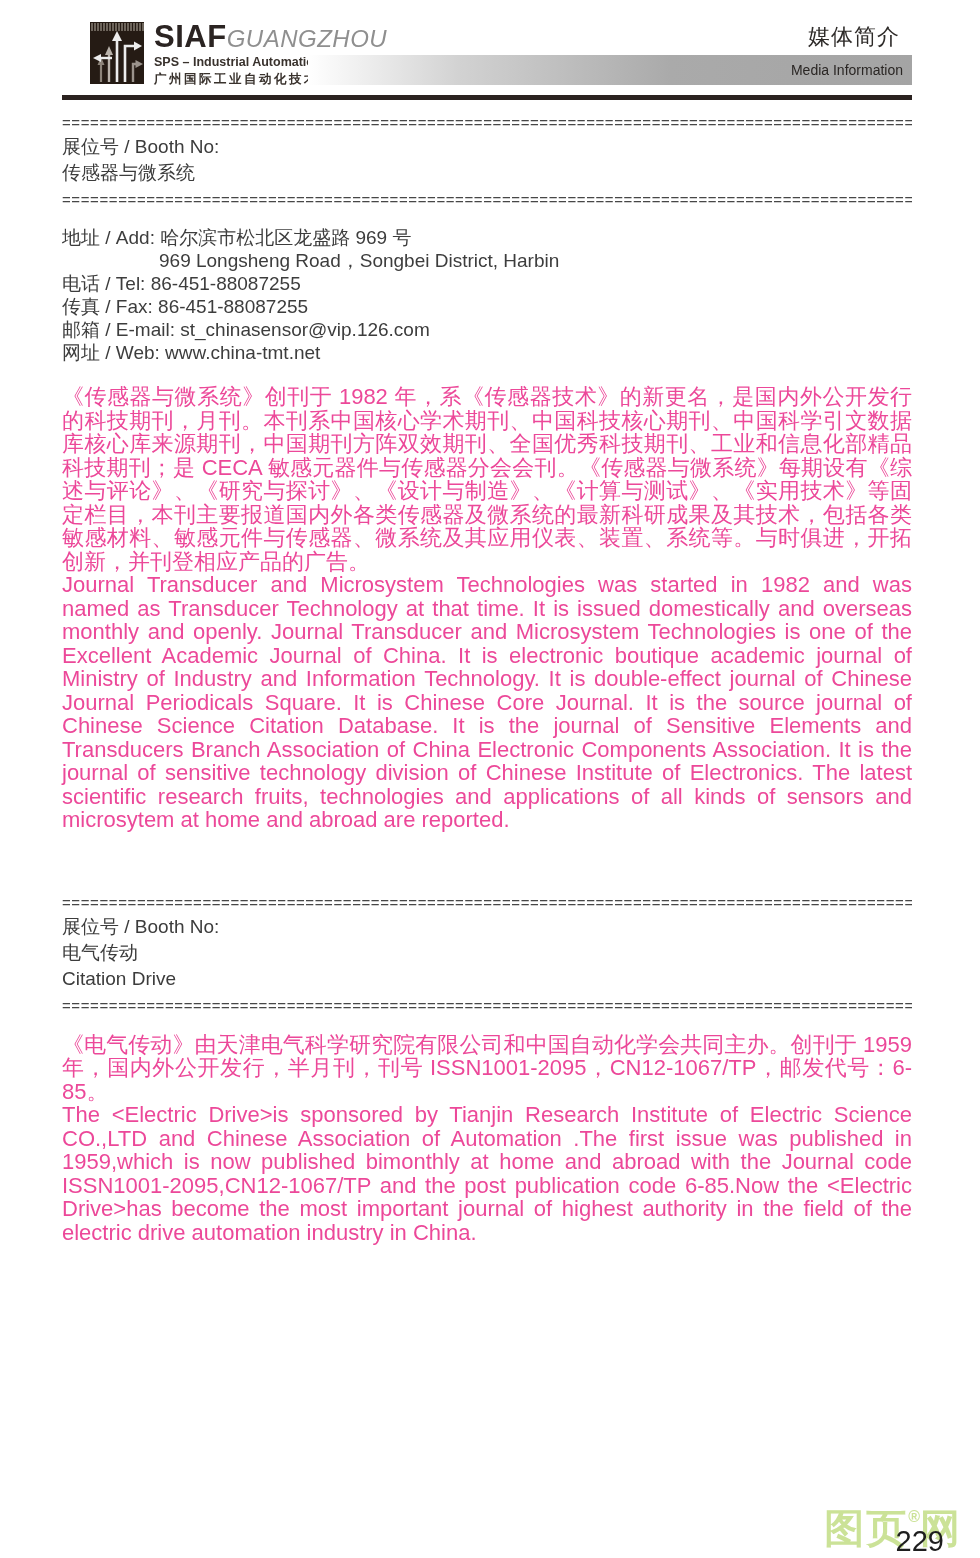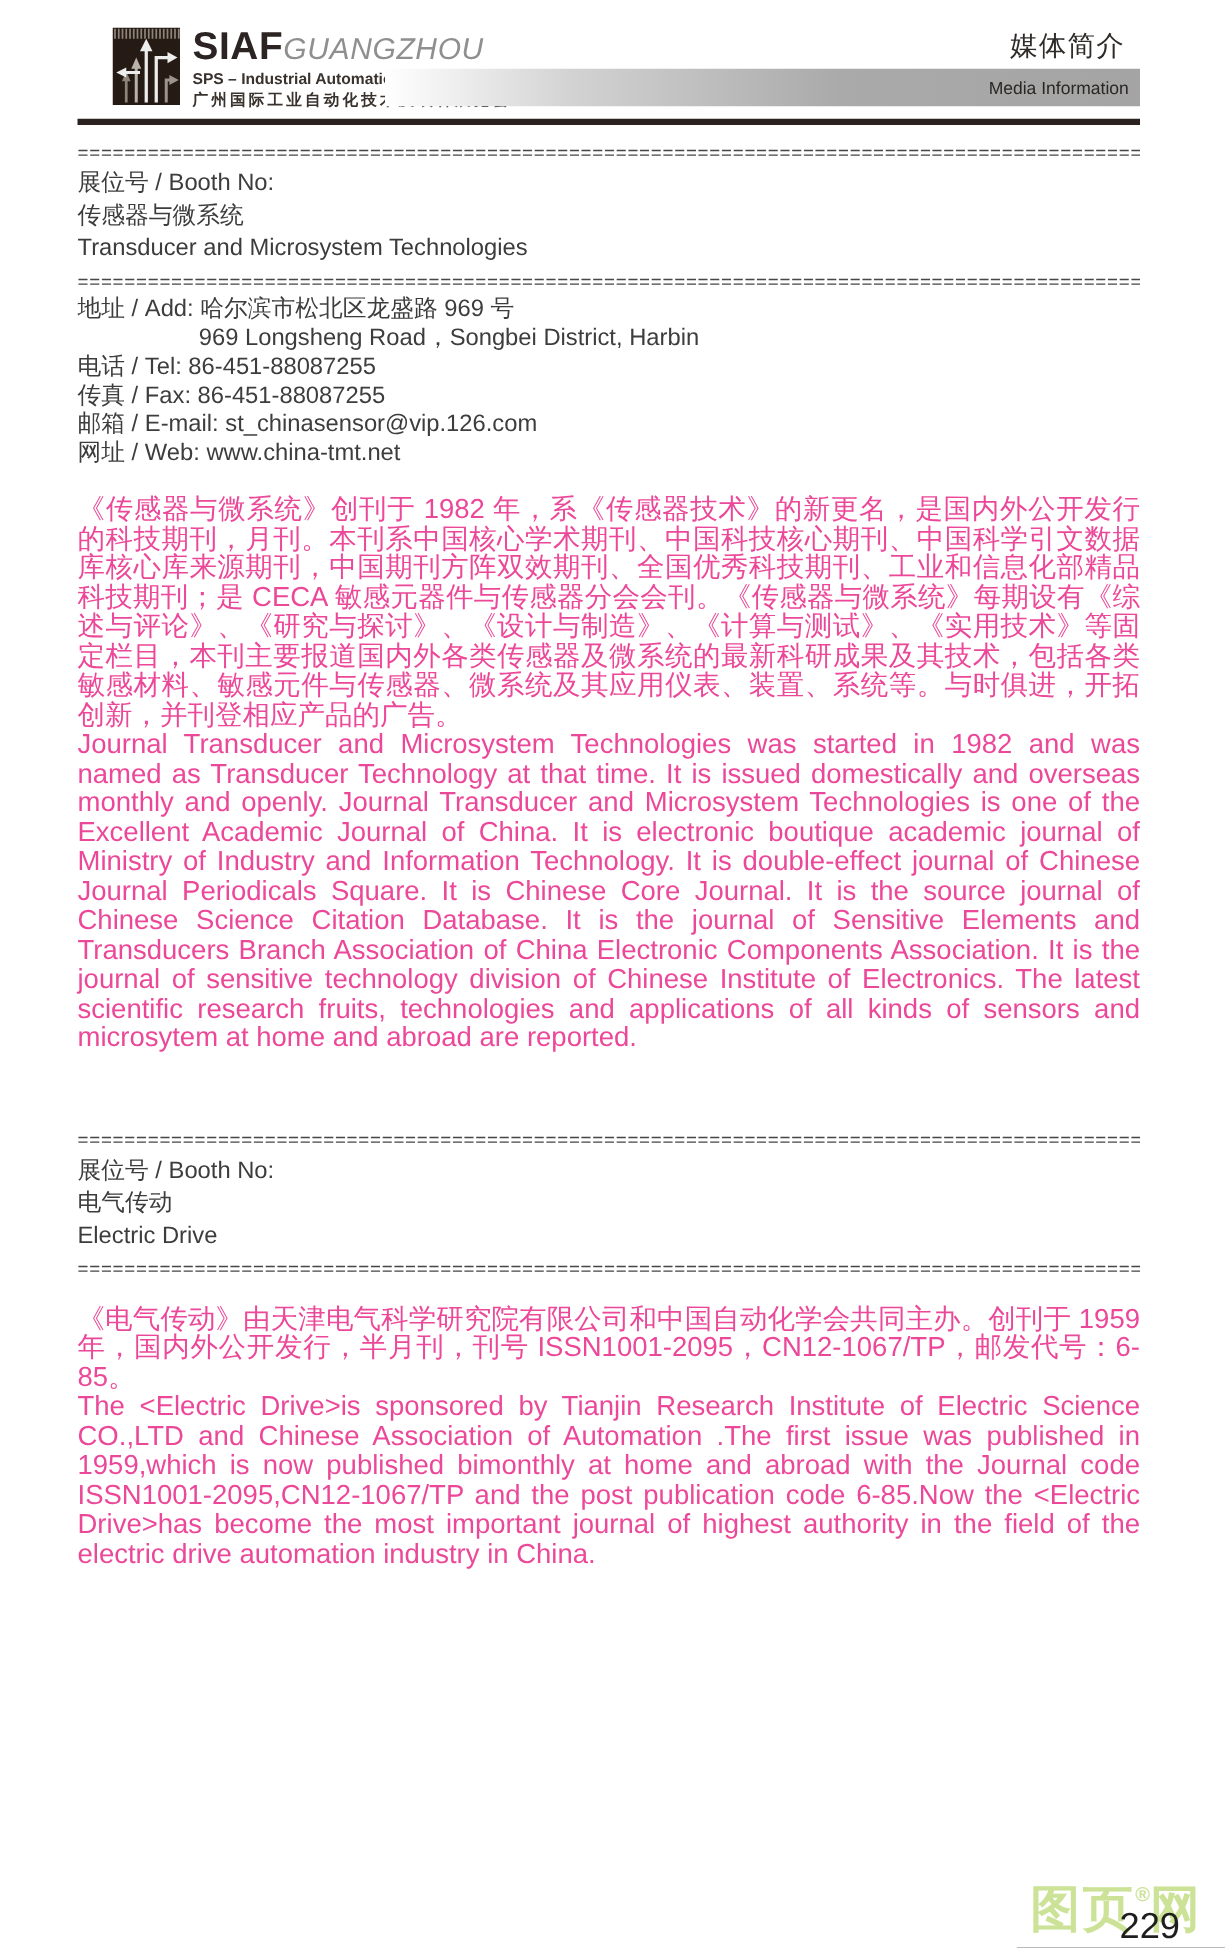--- a/index.html
+++ b/index.html
@@ -40,21 +40,21 @@
     color: #474747; white-space: nowrap; overflow: hidden;
   }
   .sep.first { margin-top: 16px; }
   .sep.close-top { margin-top: 7px; }
   section.exhibitor { position: relative; }
   section.exhibitor.second { margin-top: 64px; }
   .booth, .name-zh, .name-en {
     font-size: 19px; font-weight: 500; color: #3c3c3c; line-height: 26px;
   }
   .booth { margin-top: 5px; }
-  .contacts { margin-top: 4px; }
+  .contacts { margin-top: 20px; }
   .contact-line { font-size: 19px; line-height: 23px; color: #3d3d3d; }
   .contact-line.indent { padding-left: 97px; }
   .desc { font-size: 22px; line-height: 23.5px; color: #ec4899; text-align: justify; }
   .desc-zh { margin-top: 21px; }
   .desc-en { margin-top: 0; }
 
   
   .watermark {
     position: absolute; right: 18px; bottom: 10px;
     font-size: 40px; font-weight: bold; color: #cbe297;
@@ -107,39 +107,38 @@
     </div>
   </div>
   <div class="header-rule"></div>
 
   <div class="content">
 
     <section class="exhibitor first">
       <div class="sep first">==========================================================================================================================</div>
       <h2 class="booth">展位号 / Booth No:</h2>
       <h2 class="name-zh">传感器与微系统</h2>
-      <h2 class="name-en">Transducer and Microsystem Technologies</h2>
       <div class="sep close-top">==========================================================================================================================</div>
       <div class="contacts">
         <div class="contact-line">地址 / Add: 哈尔滨市松北区龙盛路 969 号</div>
         <div class="contact-line indent">969 Longsheng Road，Songbei District, Harbin</div>
         <div class="contact-line">电话 / Tel: 86-451-88087255</div>
         <div class="contact-line">传真 / Fax: 86-451-88087255</div>
         <div class="contact-line">邮箱 / E-mail: st_chinasensor@vip.126.com</div>
         <div class="contact-line">网址 / Web: www.china-tmt.net</div>
       </div>
       <p class="desc desc-zh">《传感器与微系统》创刊于 1982 年，系《传感器技术》的新更名，是国内外公开发行的科技期刊，月刊。本刊系中国核心学术期刊、中国科技核心期刊、中国科学引文数据库核心库来源期刊，中国期刊方阵双效期刊、全国优秀科技期刊、工业和信息化部精品科技期刊；是 CECA 敏感元器件与传感器分会会刊。《传感器与微系统》每期设有《综述与评论》、《研究与探讨》、《设计与制造》、《计算与测试》、《实用技术》等固定栏目，本刊主要报道国内外各类传感器及微系统的最新科研成果及其技术，包括各类敏感材料、敏感元件与传感器、微系统及其应用仪表、装置、系统等。与时俱进，开拓创新，并刊登相应产品的广告。</p>
       <p class="desc desc-en">Journal Transducer and Microsystem Technologies was started in 1982 and was named as Transducer Technology at that time. It is issued domestically and overseas monthly and openly. Journal Transducer and Microsystem Technologies is one of the Excellent Academic Journal of China. It is electronic boutique academic journal of Ministry of Industry and Information Technology. It is double-effect journal of Chinese Journal Periodicals Square. It is Chinese Core Journal. It is the source journal of Chinese Science Citation Database. It is the journal of Sensitive Elements and Transducers Branch Association of China Electronic Components Association. It is the journal of sensitive technology division of Chinese Institute of Electronics. The latest scientific research fruits, technologies and applications of all kinds of sensors and microsytem at home and abroad are reported.</p>
     </section>
 
     <section class="exhibitor second">
       <div class="sep">==========================================================================================================================</div>
       <h2 class="booth">展位号 / Booth No:</h2>
       <h2 class="name-zh">电气传动</h2>
-      <h2 class="name-en">Electric Drive</h2>
+      <h2 class="name-en">Citation Drive</h2>
       <div class="sep close-top">==========================================================================================================================</div>
       <p class="desc desc-zh">《电气传动》由天津电气科学研究院有限公司和中国自动化学会共同主办。创刊于 1959 年，国内外公开发行，半月刊，刊号 ISSN1001-2095，CN12-1067/TP，邮发代号：6-85。</p>
       <p class="desc desc-en">The &lt;Electric Drive&gt;is sponsored by Tianjin Research Institute of Electric Science CO.,LTD  and Chinese Association of Automation .The first issue was published in 1959,which is now published bimonthly at home and abroad with the Journal code ISSN1001-2095,CN12-1067/TP and the post publication code 6-85.Now the  &lt;Electric Drive&gt;has become the most important journal of highest authority in the field of the electric drive automation industry in China.</p>
     </section>
 
   </div>
 
   <div class="watermark"><span>图页</span><span class="reg">®</span><span>网</span></div>
   <div class="page-number">229</div>
 

